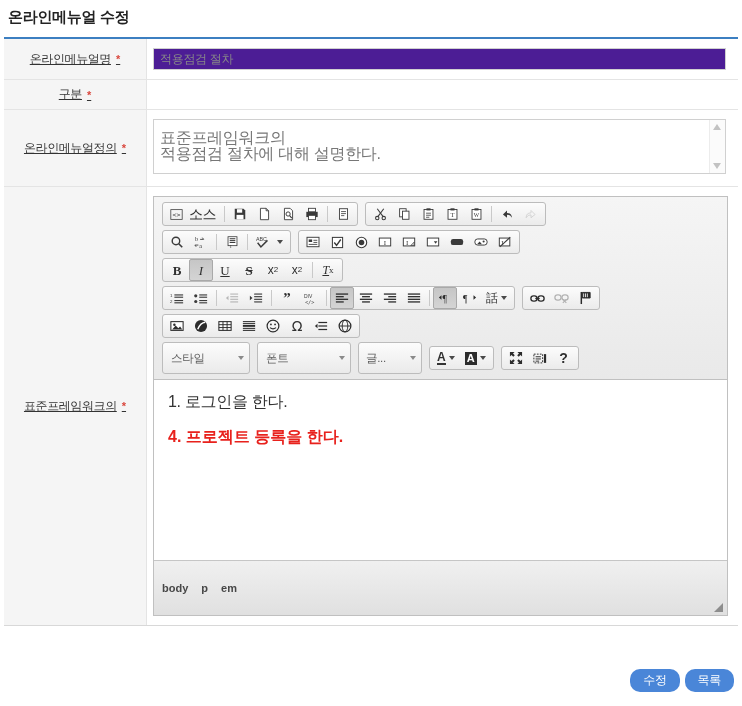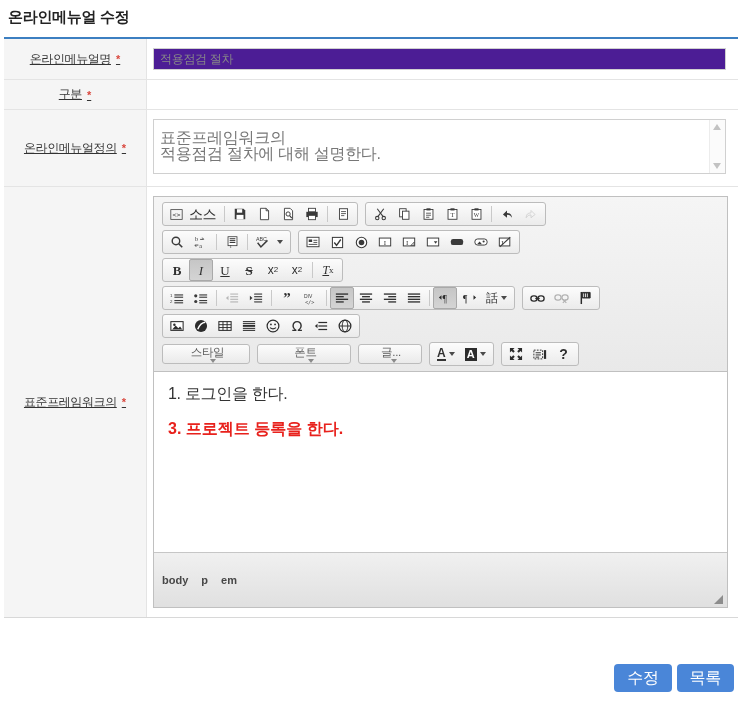--- a/index.html
+++ b/index.html
@@ -109,24 +109,23 @@
   .caret{
     width:0;height:0;margin-left:3px;
     border-left:3px solid transparent;border-right:3px solid transparent;
     border-top:4px solid #4a4a4a;
   }
   
   .tb-combo{
     display:flex;align-items:center;justify-content:space-between;
     border:1px solid #bcbcbc;border-radius:3px;
     background:linear-gradient(to bottom,#fcfcfc 0%,#eaeaea 100%);
-    height:20px;box-sizing:border-box;margin-right:7px;
+    height:32px;box-sizing:border-box;margin-right:7px;
     padding:0 5px 0 8px;cursor:pointer;color:#5b5b5b;font-size:11.5px;
     letter-spacing:-0.3px;
-    flex-direction:column;
   }
   .tb-combo .cb-lbl{white-space:nowrap;overflow:hidden;}
   .tb-combo .caret{border-top-color:#8a8a8a;margin-left:10px;}
   .cb-style{width:88px;}
   .cb-format{width:94px;}
   .cb-font{width:94px;}
   .cb-size{width:64px;padding-left:7px;}
   .cb-size .caret{margin-left:5px;}
 
   
@@ -147,23 +146,23 @@
   .grip{
     position:absolute;right:4px;bottom:3px;width:0;height:0;
     border-left:9px solid transparent;border-bottom:9px solid #8d8d8d;
   }
 
   
   .footer{
     position:absolute;right:8px;bottom:14px;display:flex;gap:5px;
   }
   .btn{
-    background:#4a86d8;color:#fff;border:none;border-radius:4px;
+    background:#4a86d8;color:#fff;border:none;border-radius:10px;
     font-family:"Liberation Sans","DejaVu Sans",sans-serif;
-    font-size:16px;padding:5px 13px;cursor:pointer;letter-spacing:-0.3px;
+    font-size:12px;padding:5px 13px;cursor:pointer;letter-spacing:-0.3px;
     line-height:1.1;
   }
 </style>
 </head>
 <body>
 
 <div class="page">
 
   <div class="page-title">온라인메뉴얼 수정</div>
 
@@ -662,21 +661,21 @@
                     </svg>
                 </div>
                 <div class="tb-btn" style="font-weight:bold;font-size:14px;">?</div>
               </div>
             </div>
 
           </div>
 
           <div class="cke-body">
             <p class="ln ln1">1. 로그인을 한다.</p>
-            <p class="ln ln2">3. 프로젝트 등록을 한다.</p>
+            <p class="ln ln2">4. 프로젝트 등록을 한다.</p>
           </div>
 
           <div class="cke-bottom">
             <span class="path-el">body</span>
             <span class="path-el">p</span>
             <span class="path-el">em</span>
             <span class="grip"></span>
           </div>
         </div>
 

